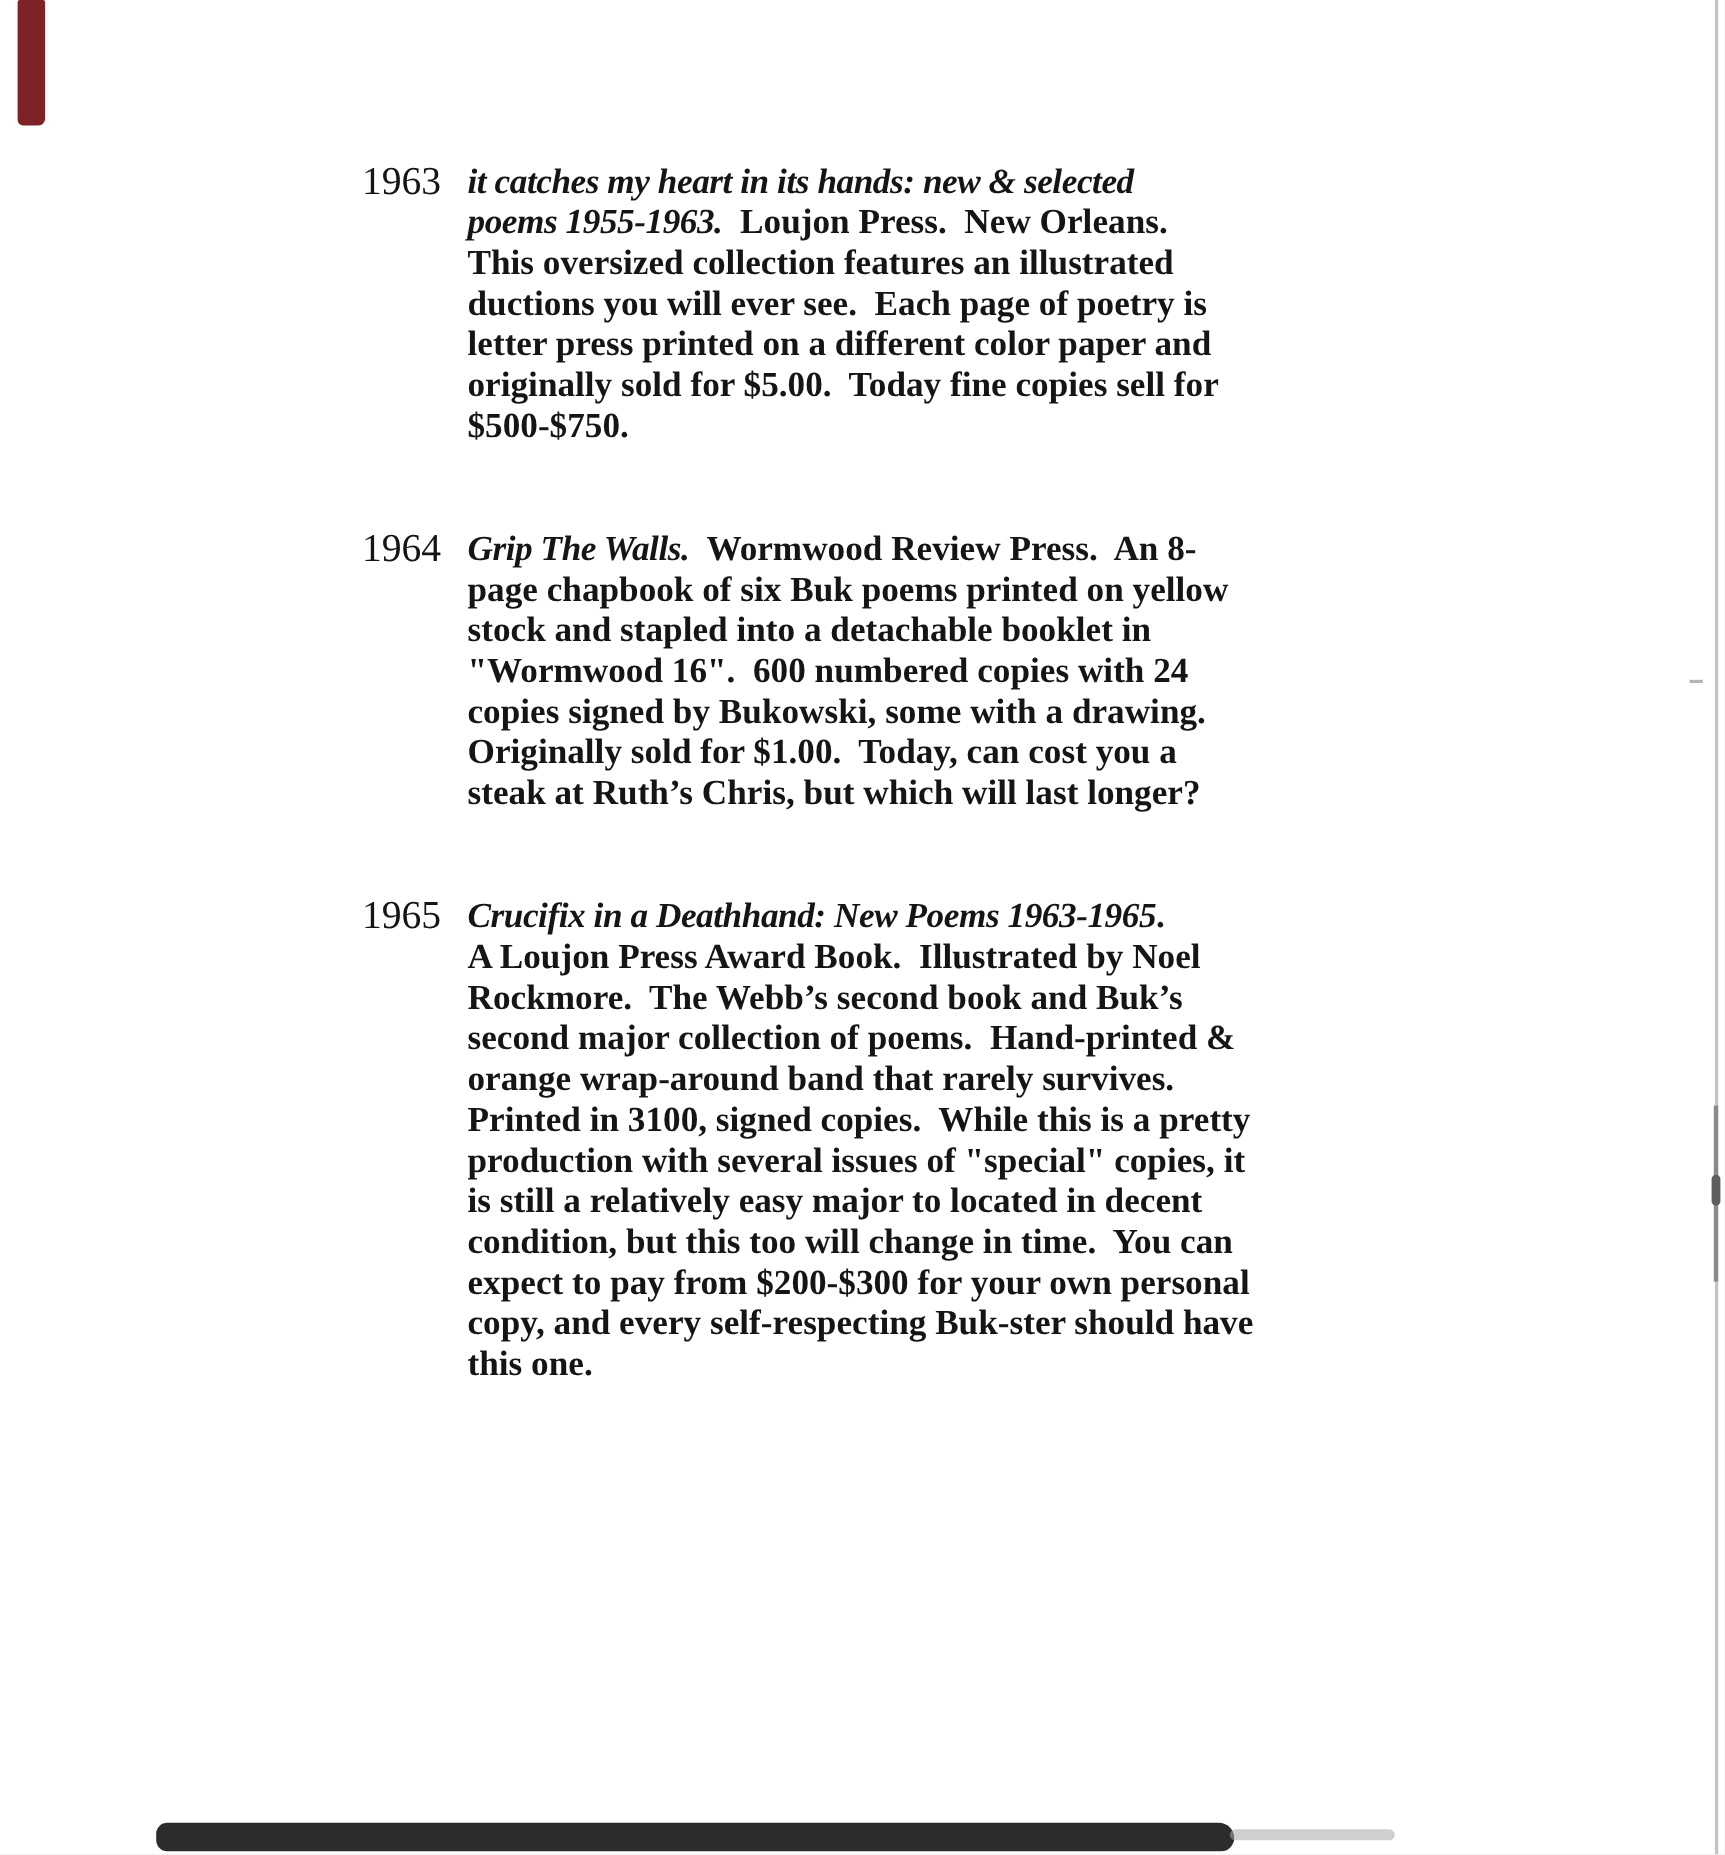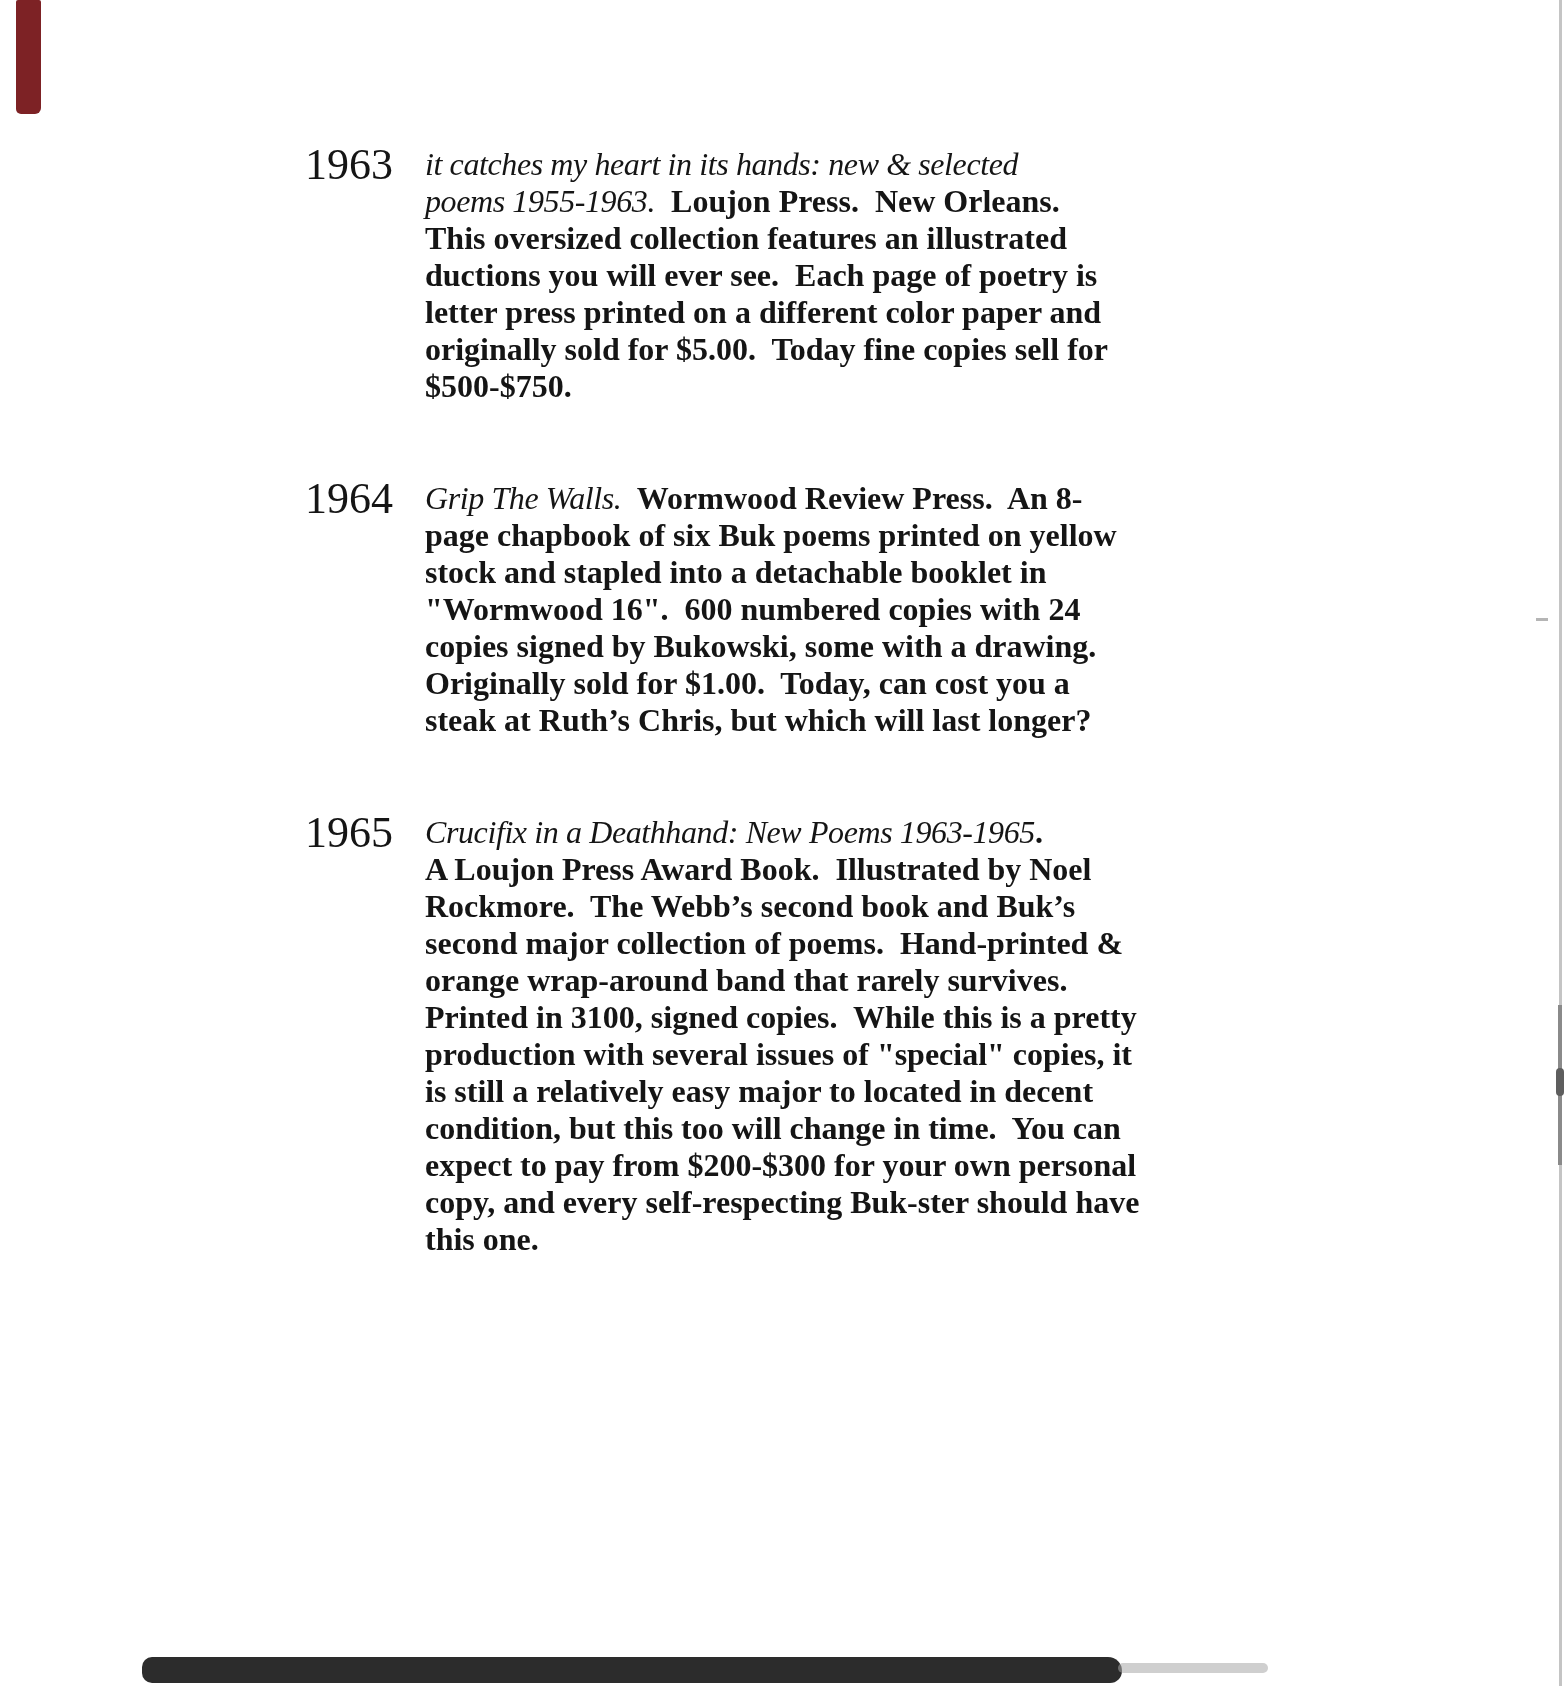--- a/index.html
+++ b/index.html
@@ -60,32 +60,33 @@
   }
   .entry {
     display: flex;
     align-items: flex-start;
     margin-bottom: 75px;
   }
   .entry:last-child { margin-bottom: 0; }
   .year {
     flex: 0 0 120px;
     width: 120px;
-    font-size: 44px;
+    font-size: 36px;
     line-height: 37px;
+    text-align: center;
   }
   .lines {
     flex: 1 1 auto;
     font-size: 32px;
     line-height: 37px;
   }
   .line { white-space: pre; }
   .seg-r  { font-style: normal; font-weight: bold; }
   .seg-b  { font-weight: bold; }
-  .seg-bi { font-weight: normal; font-style: italic; letter-spacing: -0.4px; }
+  .seg-bi { font-weight: bold; font-style: italic; letter-spacing: -0.4px; }
 </style>
 </head>
 <body>
 
 <div class="page" style="--paper: #ffffff; --ink: #151515; --red-bar: #7d2225; --bottom-bar: #2c2c2c;">
   <div class="artifact artifact-red-bar"></div>
   <div class="artifact artifact-bottom-bar"></div>
   <div class="artifact artifact-bottom-smudge"></div>
   <div class="artifact artifact-right-line"></div>
   <div class="artifact artifact-right-line-dark"></div>

